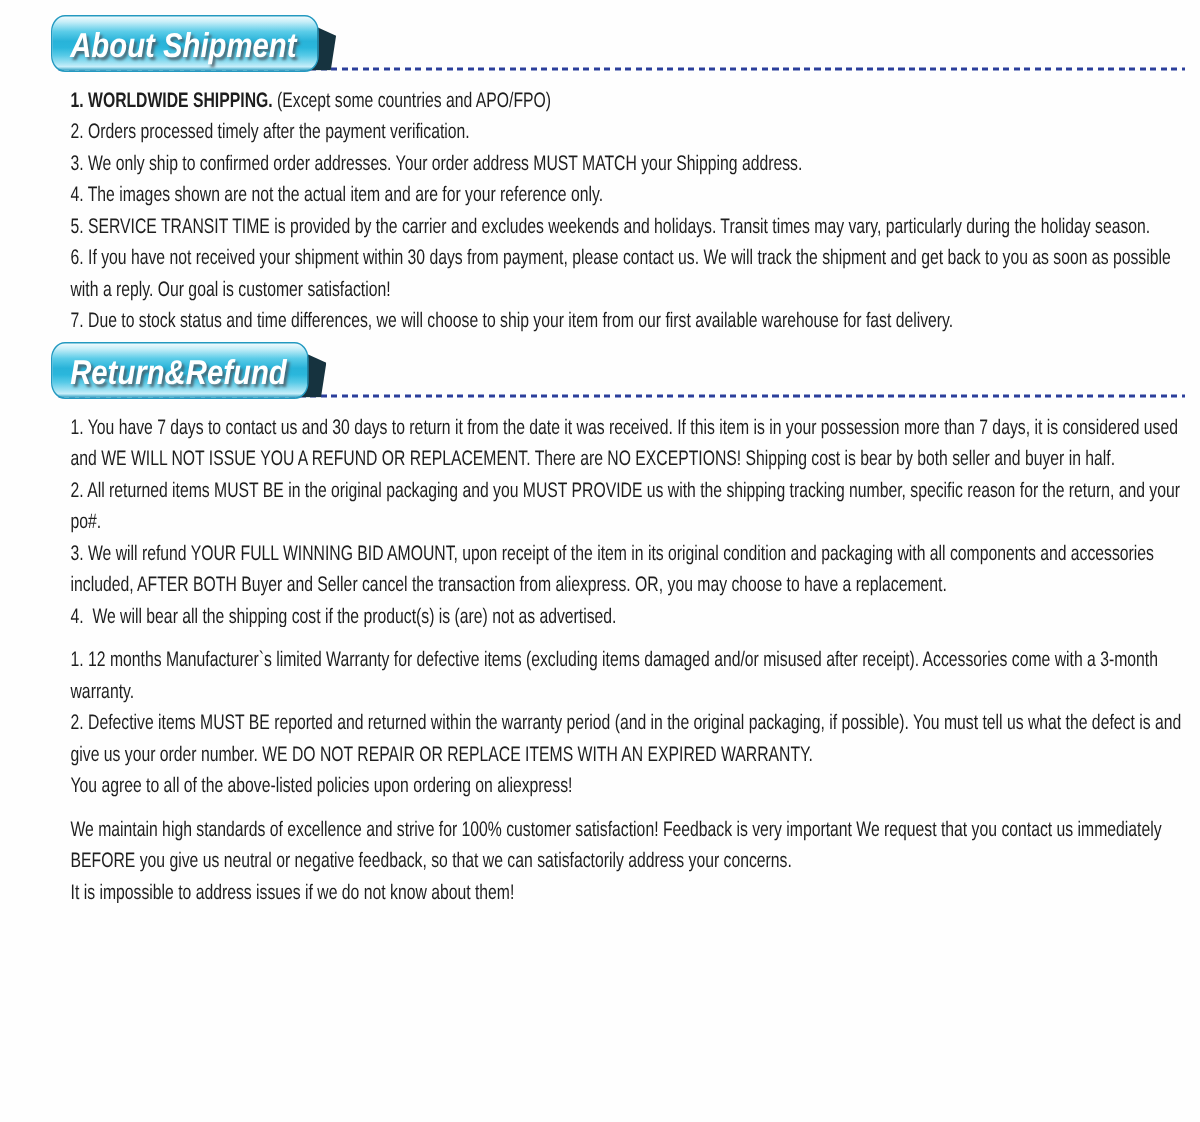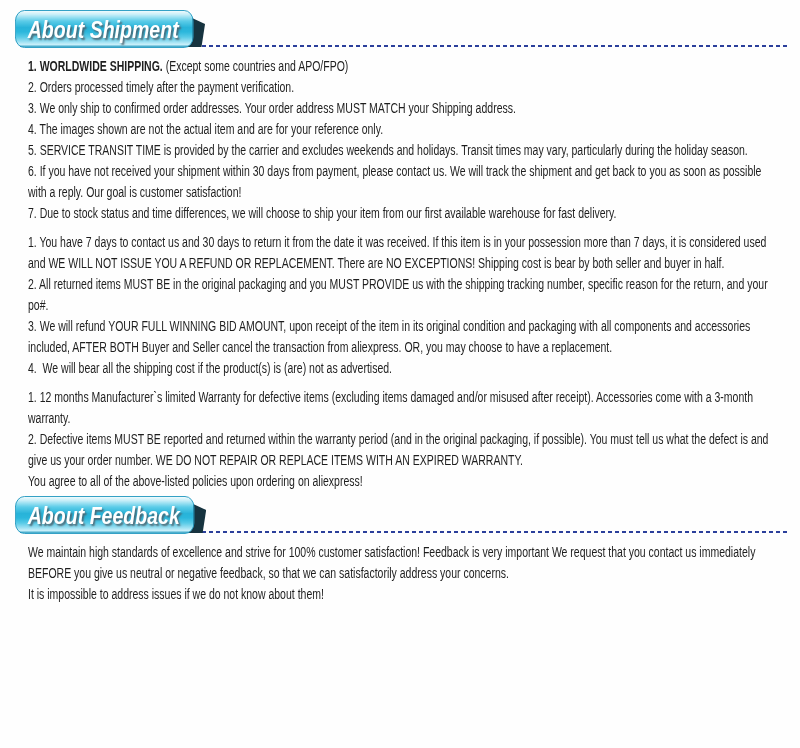--- a/index.html
+++ b/index.html
@@ -3,21 +3,21 @@
 <meta charset="utf-8">
 <style>
   html, body { margin: 0; padding: 0; }
   body {
     width: 800px;
     height: 748px;
     overflow: hidden;
     background: #fefefe;
     font-family: "Liberation Sans", sans-serif;
   }
-  .page { position: relative; width: 800px; padding-top: 10px; box-sizing: border-box; }
+  .page { position: relative; width: 800px; padding-top: 10px; box-sizing: border-box; padding-left: 19px; }
 
   
   .header-row {
     position: relative;
     height: 38px;
     width: 100%;
   }
   .dotted-line {
     position: absolute;
     left: 20px;
@@ -108,20 +108,29 @@
         <p>3. We only ship to confirmed order addresses. Your order address MUST MATCH your Shipping address.</p>
         <p>4. The images shown are not the actual item and are for your reference only.</p>
         <p>5. SERVICE TRANSIT TIME is provided by the carrier and excludes weekends and holidays. Transit times may vary, particularly during the holiday season.</p>
         <p>6. If you have not received your shipment within 30 days from payment, please contact us. We will track the shipment and get back to you as soon as possible with a reply. Our goal is customer satisfaction!</p>
         <p>7. Due to stock status and time differences, we will choose to ship your item from our first available warehouse for fast delivery.</p>
       </div>
     </div>
   </section>
 
   <section>
+    <div class="header-row">
+      <div class="dotted-line"></div>
+      <div class="badge-wrap">
+        <div class="fold"></div>
+        <div class="badge">
+          <span class="badge-text">Return&amp;Refund</span>
+        </div>
+      </div>
+    </div>
     <div class="body-wrap">
       <div class="section-body">
         <p>1. You have 7 days to contact us and 30 days to return it from the date it was received. If this item is in your possession more than 7 days, it is considered used and WE WILL NOT ISSUE YOU A REFUND OR REPLACEMENT. There are NO EXCEPTIONS! Shipping cost is bear by both seller and buyer in half.</p>
         <p>2. All returned items MUST BE in the original packaging and you MUST PROVIDE us with the shipping tracking number, specific reason for the return, and your po#.</p>
         <p>3. We will refund YOUR FULL WINNING BID AMOUNT, upon receipt of the item in its original condition and packaging with all components and accessories included, AFTER BOTH Buyer and Seller cancel the transaction from aliexpress. OR, you may choose to have a replacement.</p>
         <p>4.&nbsp; We will bear all the shipping cost if the product(s) is (are) not as advertised.</p>
       </div>
     </div>
   </section>
 
@@ -129,29 +138,20 @@
     <div class="body-wrap">
       <div class="section-body">
         <p>1. 12 months Manufacturer`s limited Warranty for defective items (excluding items damaged and/or misused after receipt). Accessories come with a 3-month warranty.</p>
         <p>2. Defective items MUST BE reported and returned within the warranty period (and in the original packaging, if possible). You must tell us what the defect is and give us your order number. WE DO NOT REPAIR OR REPLACE ITEMS WITH AN EXPIRED WARRANTY.</p>
         <p>You agree to all of the above-listed policies upon ordering on aliexpress!</p>
       </div>
     </div>
   </section>
 
   <section>
-    <div class="header-row">
-      <div class="dotted-line"></div>
-      <div class="badge-wrap">
-        <div class="fold"></div>
-        <div class="badge">
-          <span class="badge-text">About Feedback</span>
-        </div>
-      </div>
-    </div>
     <div class="body-wrap">
       <div class="section-body">
         <p>We maintain high standards of excellence and strive for 100% customer satisfaction! Feedback is very important We request that you contact us immediately BEFORE you give us neutral or negative feedback, so that we can satisfactorily address your concerns.</p>
         <p>It is impossible to address issues if we do not know about them!</p>
       </div>
     </div>
   </section>
 
 </div>
 

